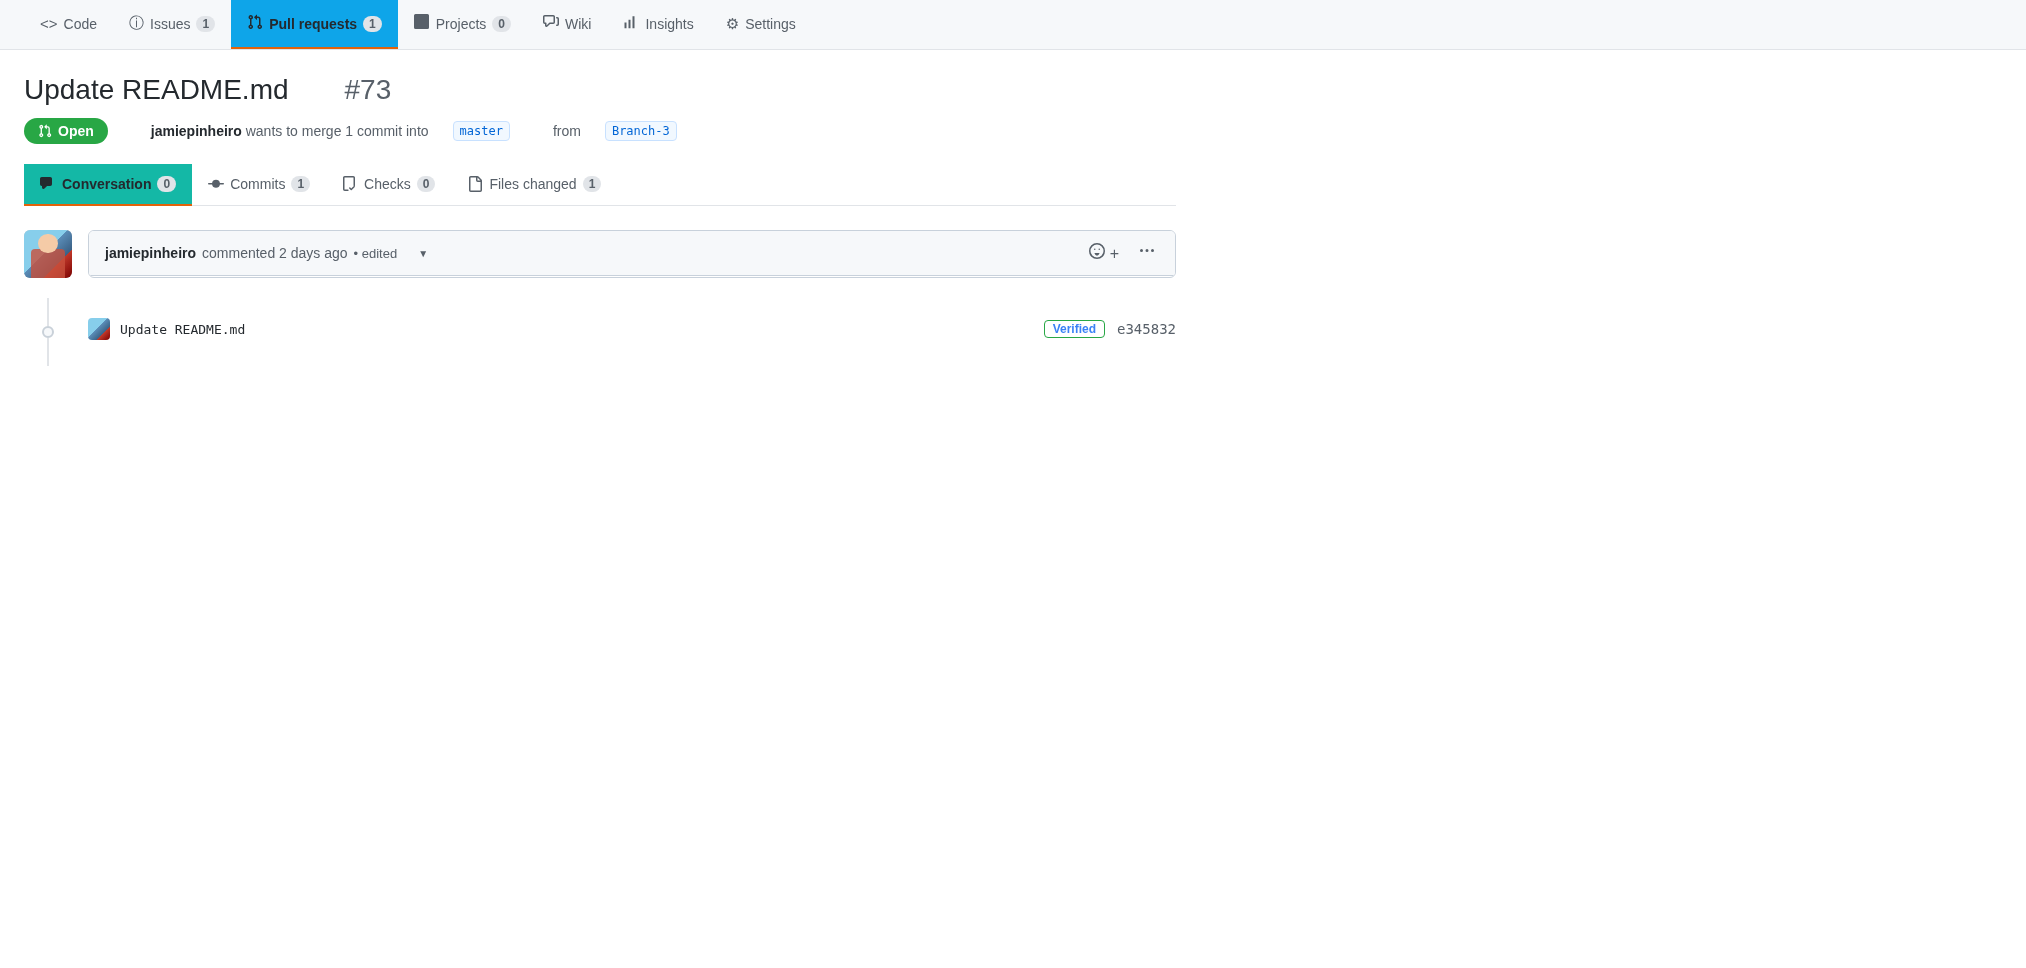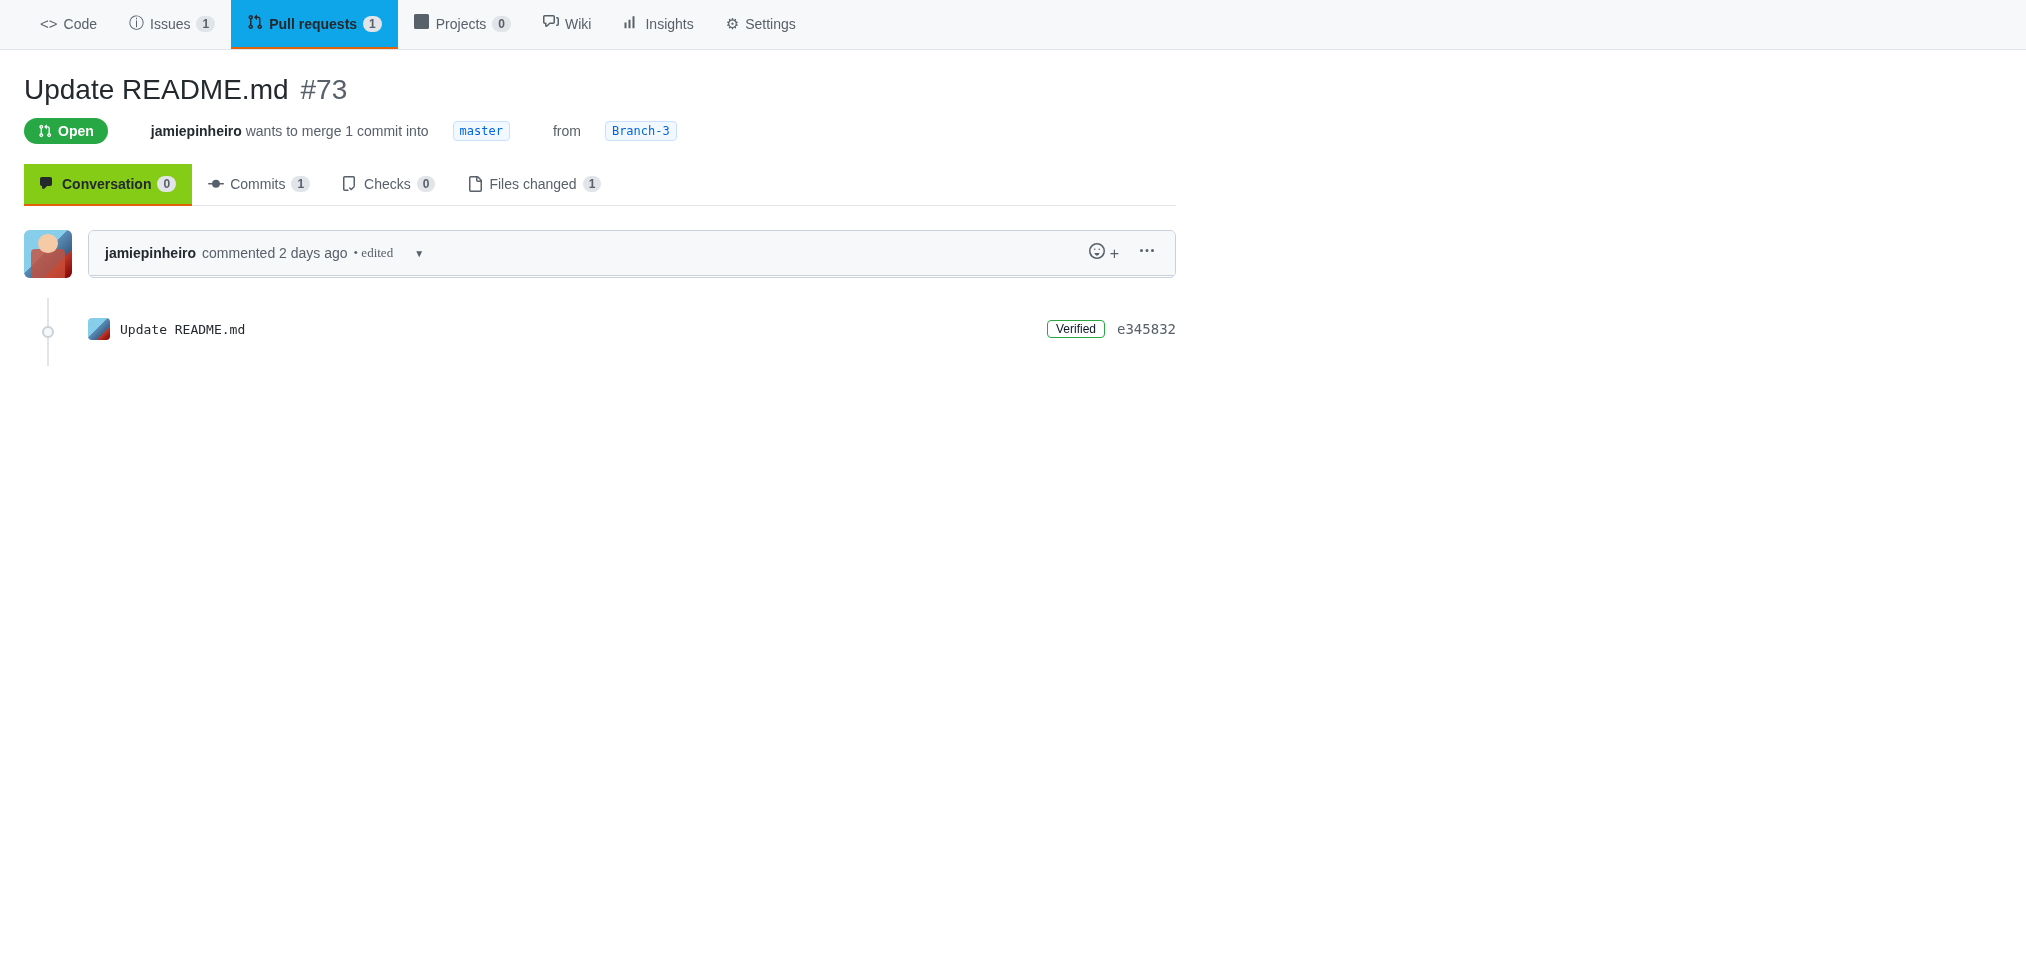--- a/index.html
+++ b/index.html
@@ -63,20 +63,21 @@
     }
     .pr-title-text {
       font-size: 28px;
       font-weight: 400;
       color: #24292e;
     }
     .pr-number {
       font-size: 28px;
       font-weight: 300;
       color: #586069;
+      margin-left: 44px;
     }
 
     
     .pr-meta {
       display: flex;
       align-items: center;
       gap: 24px;
       margin-bottom: 20px;
       flex-wrap: wrap;
     }
@@ -126,21 +127,21 @@
       font-size: 14px;
       color: #586069;
       cursor: pointer;
       border-bottom: 2px solid transparent;
       margin-bottom: -1px;
     }
     .pr-tab.active {
       color: #24292e;
       border-bottom: 2px solid #e36209;
       font-weight: 600;
-      background: #84cc16;
+      background: #14b8a6;
     }
     .pr-tab-badge {
       background: #e1e4e8;
       color: #586069;
       border-radius: 20px;
       padding: 1px 6px;
       font-size: 12px;
       font-weight: 600;
     }
 
@@ -217,21 +218,20 @@
       color: #0366d6;
       text-decoration: none;
     }
     .edited-dropdown {
       display: inline-flex;
       align-items: center;
       gap: 21px;
       color: #586069;
       font-size: 13px;
       cursor: pointer;
-      font-family: Liberation Serif, serif;
     }
     .commit-avatar {
       width: 22px;
       height: 22px;
       border-radius: 4px;
       overflow: hidden;
       flex-shrink: 0;
     }
     .commit-avatar-placeholder {
       width: 100%;
@@ -245,25 +245,25 @@
       flex: 1;
     }
     .commit-right {
       display: flex;
       align-items: center;
       gap: 12px;
       margin-left: auto;
     }
     .verified-badge {
       border: 1px solid #28a745;
-      color: #0f172a;
+      color: #3b82f6;
       border-radius: 4px;
       padding: 1px 8px;
       font-size: 12px;
-      font-weight: 400;
+      font-weight: 700;
     }
     .commit-sha {
       font-family: "SFMono-Regular", Consolas, monospace;
       font-size: 14px;
       color: #586069;
     }
 
     .drop-arrow {
       font-size: 10px;
       color: #586069;

